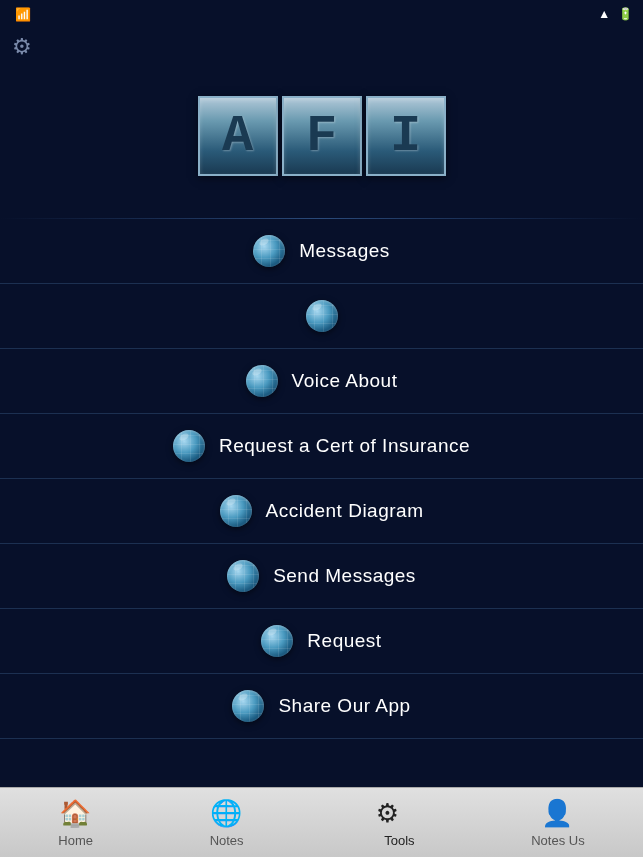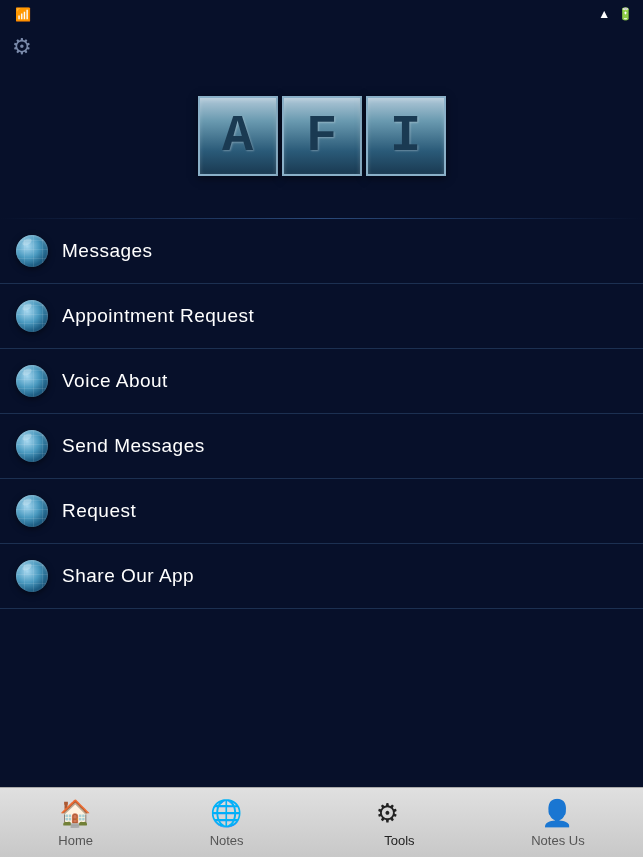--- a/index.html
+++ b/index.html
@@ -87,20 +87,21 @@
       width: 100%;
     }
 
     .menu-item {
       display: flex;
       align-items: center;
       padding: 16px 16px;
       border-bottom: 1px solid rgba(50, 80, 120, 0.5);
       cursor: pointer;
       gap: 14px;
+      justify-content: center;
     }
 
     .globe-icon {
       width: 32px;
       height: 32px;
       border-radius: 50%;
       background: radial-gradient(circle at 35% 35%, #a8d8f0, #4a9ac0 40%, #1a5a80 70%, #0a2a48 100%);
       box-shadow: 0 2px 6px rgba(0,0,0,0.5), inset 0 1px 3px rgba(255,255,255,0.4);
       flex-shrink: 0;
       position: relative;
@@ -216,25 +217,32 @@
 
 <div class="menu-divider"></div>
 
 <div class="menu-list" id="menu-container">
 <div class="menu-item">
       <div class="globe-icon"></div>
       <span class="menu-label">Messages</span>
     </div>
     <div class="menu-item">
       <div class="globe-icon"></div>
-      <span class="menu-label">Appointment Request</span>
     </div>
     <div class="menu-item">
       <div class="globe-icon"></div>
       <span class="menu-label">Voice About</span>
+    </div>
+    <div class="menu-item">
+      <div class="globe-icon"></div>
+      <span class="menu-label">Request a Cert of Insurance</span>
+    </div>
+    <div class="menu-item">
+      <div class="globe-icon"></div>
+      <span class="menu-label">Accident Diagram</span>
     </div>
     <div class="menu-item">
       <div class="globe-icon"></div>
       <span class="menu-label">Send Messages</span>
     </div>
     <div class="menu-item">
       <div class="globe-icon"></div>
       <span class="menu-label">Request</span>
     </div>
     <div class="menu-item">

